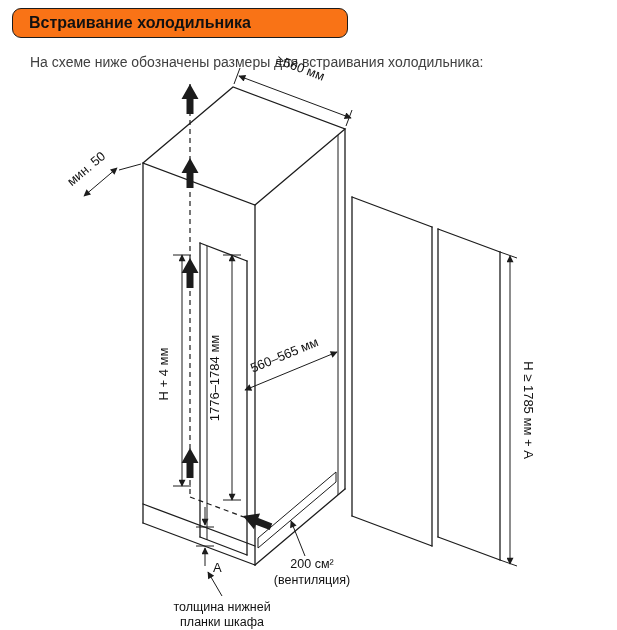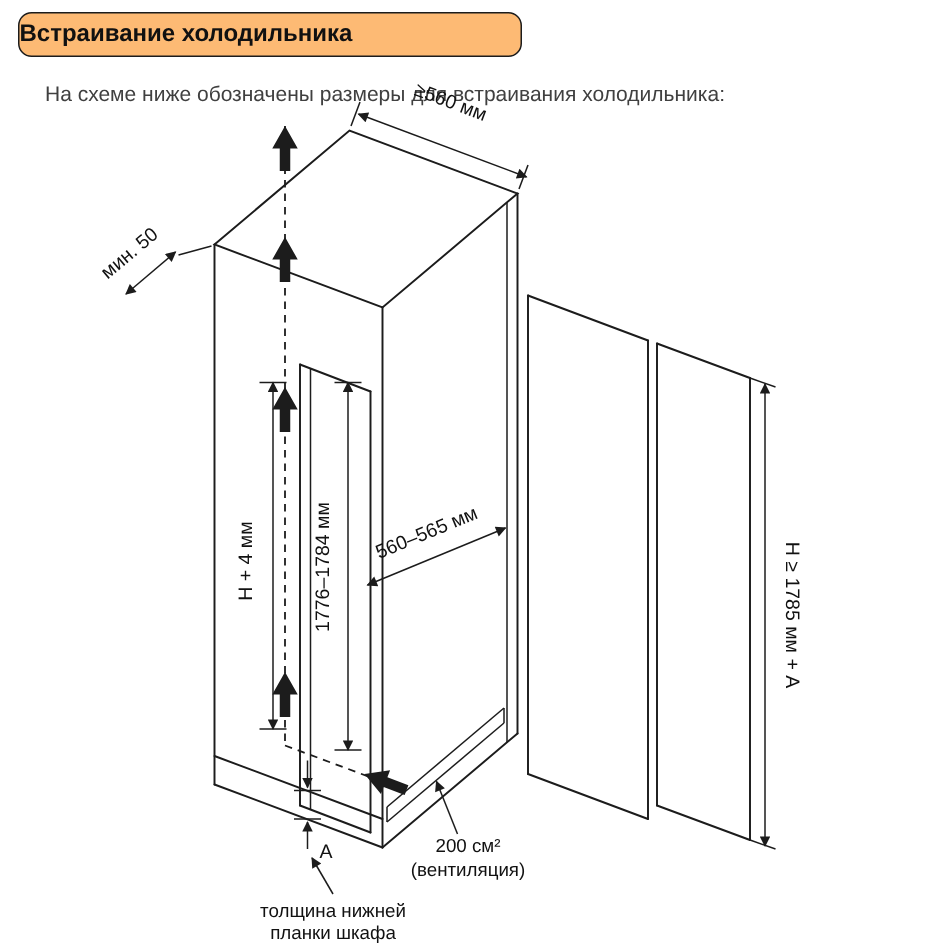--- a/index.html
+++ b/index.html
@@ -11,21 +11,22 @@
     color:#111;
     overflow:hidden;
   }
   .title-box{
     position:absolute;left:12px;top:8px;
     width:336px;height:30px;
     border:1.6px solid #1c1c1c;
     border-radius:9px;
     display:flex;align-items:center;
     box-sizing:border-box;
-    background:#fdba74;
+    padding-left:16px;
+    background:#f97316;
   }
   .title-box h1{
     margin:0;font-size:16px;font-weight:bold;color:#111;
     font-family:"Liberation Sans","DejaVu Sans",sans-serif;
   }
   .intro{
     position:absolute;left:30px;top:54px;margin:0;
     font-size:14px;color:#404040;
   }
   svg.diagram{position:absolute;left:0;top:0;}

